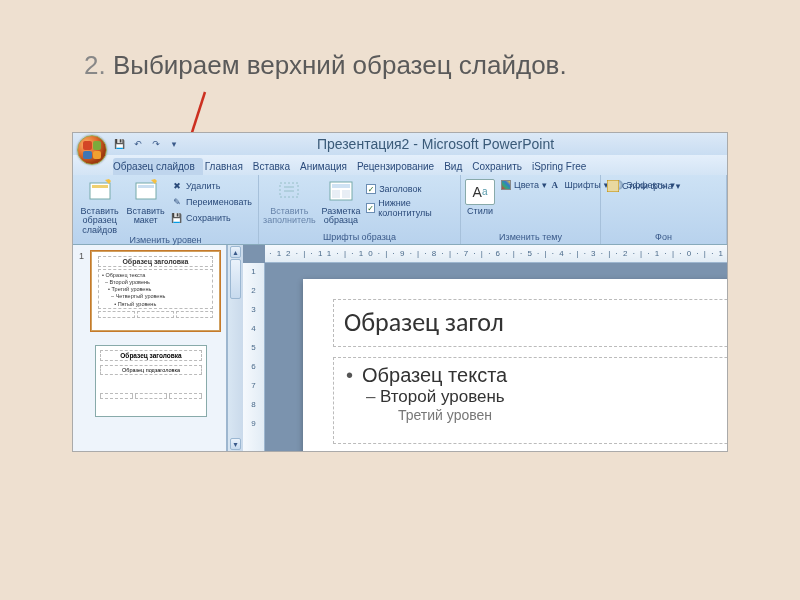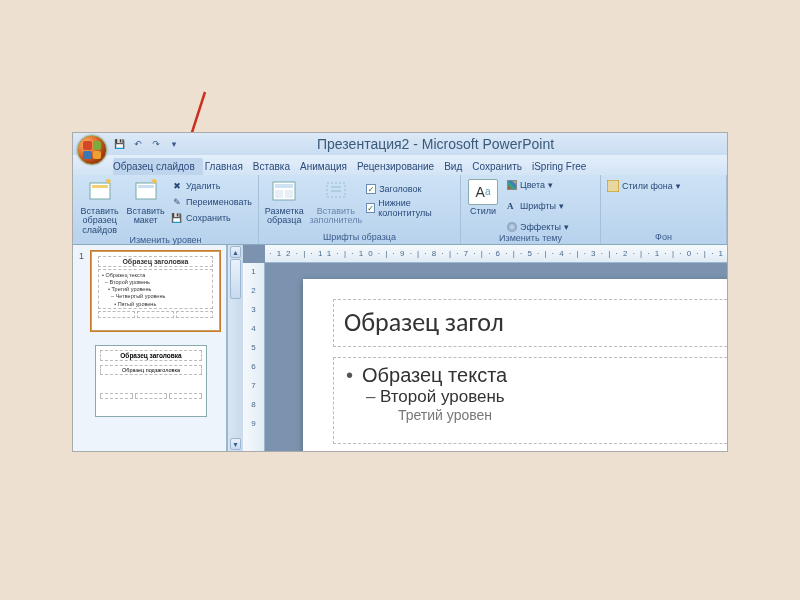--- a/index.html
+++ b/index.html
@@ -29,21 +29,21 @@
   .group-label { font-size:9px; color:#3a5a8a; text-align:center; padding-bottom:2px; }
   .group-body { flex:1; display:flex; align-items:flex-start; gap:4px; }
   .big-btn { width:54px; display:flex; flex-direction:column; align-items:center; gap:2px; padding-top:2px; font-size:9px; color:#2a4a7a; text-align:center; line-height:1.05; }
   .big-ico { width:26px; height:26px; display:flex; align-items:center; justify-content:center; }
   .small-row { display:flex; flex-direction:column; gap:2px; padding-top:2px; }
   .small-btn { display:flex; align-items:center; gap:3px; font-size:9px; color:#2a4a7a; padding:1px 2px; white-space:nowrap;}
   .small-ico { width:12px; height:12px; display:inline-flex; align-items:center; justify-content:center; }
   .chk { display:flex; align-items:center; gap:3px; font-size:9px; color:#2a4a7a; padding:1px 0; }
   .chk .box { width:10px;height:10px;border:1px solid #6b8db3;background:#fff;display:flex;align-items:center;justify-content:center;font-size:8px;color:#2a6a2a;}
   .aa-box { width:30px;height:26px;background:#fff;border:1px solid #8aa;border-radius:2px;display:flex;align-items:center;justify-content:center;font-family:Georgia,serif;}
-  .theme-row { display:flex; flex-direction:column; gap:9px; font-size:9px; color:#2a4a7a; }
+  .theme-row { display:flex; flex-direction:row; gap:1px; font-size:9px; color:#2a4a7a; }
   .theme-row .row { display:flex; align-items:center; gap:3px; }
   .swatch { width:10px;height:10px;border:1px solid #888; }
   
   .work { position:absolute; top:112px; bottom:0; left:0; right:0; display:flex; background:#b9cde1;}
   .thumbs { width:154px; background:#eef4fb; border-right:1px solid #9db6cf; overflow:hidden; padding:6px 6px; }
   .thumb-wrap { display:flex; gap:4px; }
   .thumb-num { font-size:9px; color:#555; width:8px; }
   .thumb { background:#fff; border:1px solid #d0a060; width:130px; height:80px; padding:4px 6px; font-size:6px; color:#333; position:relative; box-shadow:0 0 0 1px #c67a2a; }
   .thumb .t-title{ font-weight:bold; text-align:center; border:1px dashed #bbb; padding:1px 0; margin-bottom:2px; font-size:7px;}
   .thumb .t-body{ border:1px dashed #bbb; height:40px; padding:2px 3px; font-size:5.5px; line-height:1.3;}
@@ -71,20 +71,24 @@
   .lvl1::before{content:"•";position:absolute;left:2px;color:#555;}
   .lvl2{ font-size:17px; padding-left:36px; position:relative;}
   .lvl2::before{content:"–";position:absolute;left:22px;color:#555;}
   .lvl3{ font-size:14px; padding-left:54px; color:#777;}
 </style>
 </head>
 <body>
 
 <div class="slide-area">
 
+  <div class="instruction">
+    <span class="inst-num">2.</span>
+    <span>Выбираем верхний образец слайдов.</span><br>
+  </div>
 
   <svg class="arrow-svg" width="800" height="500">
     <line x1="205" y1="22" x2="122" y2="280" stroke="#cc3020" stroke-width="2.5"></line>
     <polygon points="122,280 130,268 118,270" fill="#cc3020"></polygon>
   </svg>
 
   <div class="app">
 
     <div class="titlebar">
       <div class="office-btn">
@@ -152,40 +156,40 @@
                 <span class="small-ico" style="color:#2a8a3a">💾</span>
                 <span>Сохранить</span>
               </div>
           </div>
         </div>
         <div class="group-label">Изменить уровен</div>
       </div>
 
       <div class="group" style="width:202px">
         <div class="group-body">
+          <div class="big-btn" style="width:56px;opacity:.6">
+            <div class="big-ico">
+              <svg width="26" height="26">
+                  <rect x="4" y="4" width="18" height="14" fill="none" stroke="#7aa" stroke-dasharray="2"></rect>
+                  <line x1="8" y1="8" x2="18" y2="8" stroke="#7aa"></line>
+                  <line x1="8" y1="12" x2="18" y2="12" stroke="#7aa"></line>
+                </svg>
+            </div>
+            <span>Вставить заполнитель</span>
+          </div>
           <div class="big-btn" style="width:48px">
             <div class="big-ico">
               <svg width="26" height="26">
                   <rect x="2" y="3" width="22" height="18" fill="#fff" stroke="#7aa"></rect>
                   <rect x="4" y="5" width="18" height="4" fill="#cfe2f3"></rect>
                   <rect x="4" y="11" width="8" height="8" fill="#e8eef5"></rect>
                   <rect x="14" y="11" width="8" height="8" fill="#e8eef5"></rect>
                 </svg>
             </div>
             <span>Разметка образца</span>
-          </div>
-          <div class="big-btn" style="width:56px;opacity:.6">
-            <div class="big-ico">
-              <svg width="26" height="26">
-                  <rect x="4" y="4" width="18" height="14" fill="none" stroke="#7aa" stroke-dasharray="2"></rect>
-                  <line x1="8" y1="8" x2="18" y2="8" stroke="#7aa"></line>
-                  <line x1="8" y1="12" x2="18" y2="12" stroke="#7aa"></line>
-                </svg>
-            </div>
-            <span>Вставить заполнитель</span>
           </div>
           <div class="small-row" style="padding-top:6px">
             <div class="chk">
                 <span class="box">✓</span>
                 <span>Заголовок</span>
               </div>
             <div class="chk">
                 <span class="box">✓</span>
                 <span>Нижние колонтитулы</span>
               </div>

